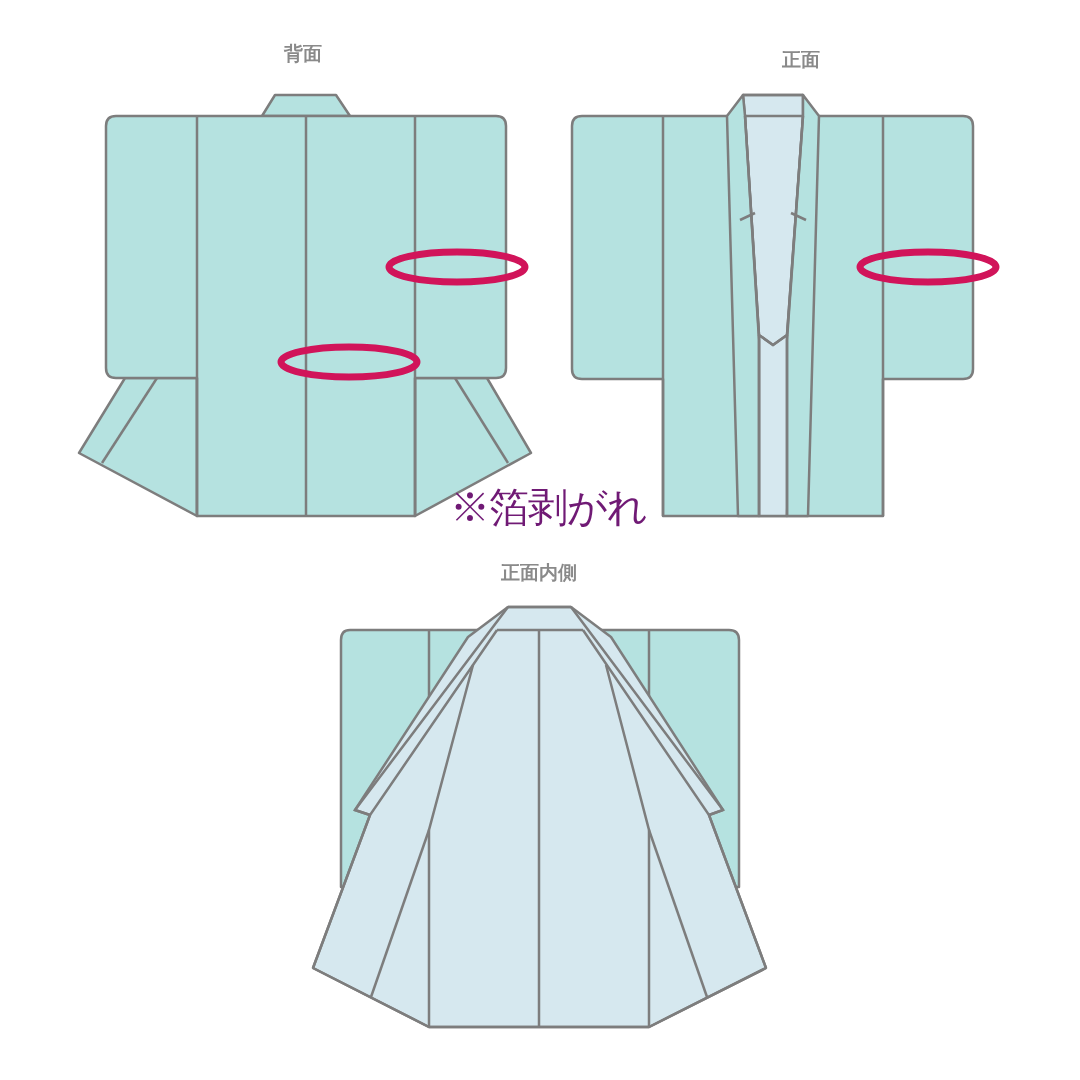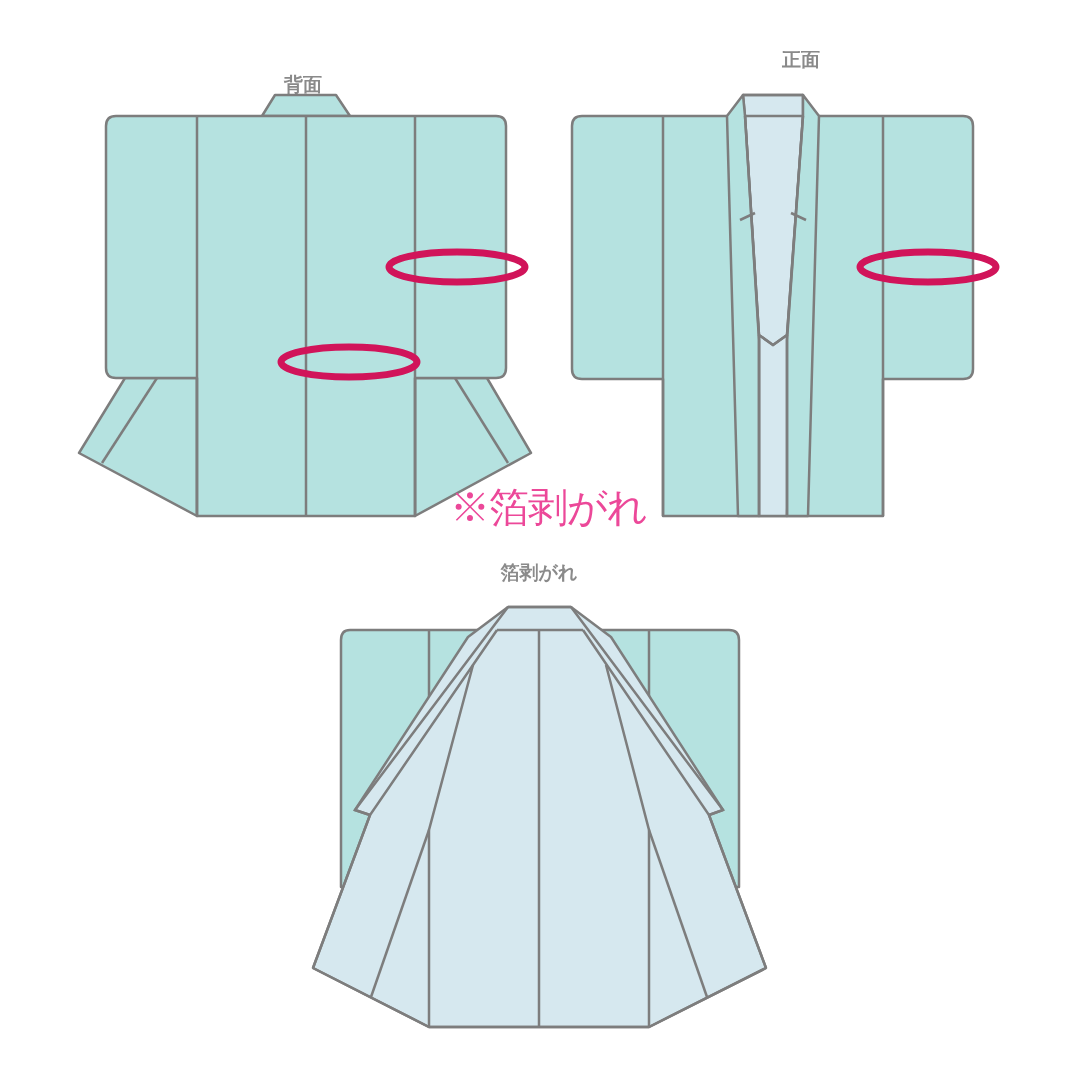--- a/index.html
+++ b/index.html
@@ -1,33 +1,33 @@
 <!DOCTYPE html>
 <html><head>
   <meta charset="utf-8">
   <style>
     html, body { margin: 0; padding: 0; background: #ffffff; }
     body { width: 1080px; height: 1080px; position: relative; overflow: hidden;
            font-family: "DejaVu Sans", sans-serif; }
     .label { position: absolute; font-family: "DejaVu Sans", sans-serif; font-weight: bold;
              font-size: 19px; color: #8a8a8a; transform: translateX(-50%); white-space: nowrap; }
     .note { position: absolute; font-family: Liberation Sans, sans-serif; font-size: 40px;
-            color: #ec4899; white-space: nowrap; letter-spacing: -1px; }
+            color: #701a75; white-space: nowrap; letter-spacing: -1px; }
     svg { position: absolute; left: 0; top: 0; }
     .outer { fill: #b5e2e0; stroke: #7d7d7d; stroke-width: 2.5; stroke-linejoin: round; }
     .inner { fill: #d6e8ef; stroke: #7d7d7d; stroke-width: 2.5; stroke-linejoin: round; }
     .line { fill: none; stroke: #7d7d7d; stroke-width: 2.5; }
     .mark { fill: none; stroke: #d1145a; stroke-width: 7; }
   </style>
 </head>
 <body>
 
-<div class="label" style="left:303px; top:41px;margin-top:31px;">背面</div>
+<div class="label" style="left:303px; top:41px;">背面</div>
 <div class="label" style="left:773px; top:47px;margin-left:28px;">正面</div>
-<div class="label" style="left:539px; top:560px;">箔剥がれ</div>
+<div class="label" style="left:539px; top:560px;">正面内側</div>
 
 <svg width="1080" height="1080" viewBox="0 0 1080 1080">
 
   <g>
 
     <polygon class="outer" points="262,116 275,95 336,95 350,116"></polygon>
 
     <polygon class="outer" points="197,378 125,378 79,453 197,516"></polygon>
     <polygon class="outer" points="415,378 487,378 531,453 415,516"></polygon>
     <line class="line" x1="157" y1="378" x2="102" y2="463"></line>

